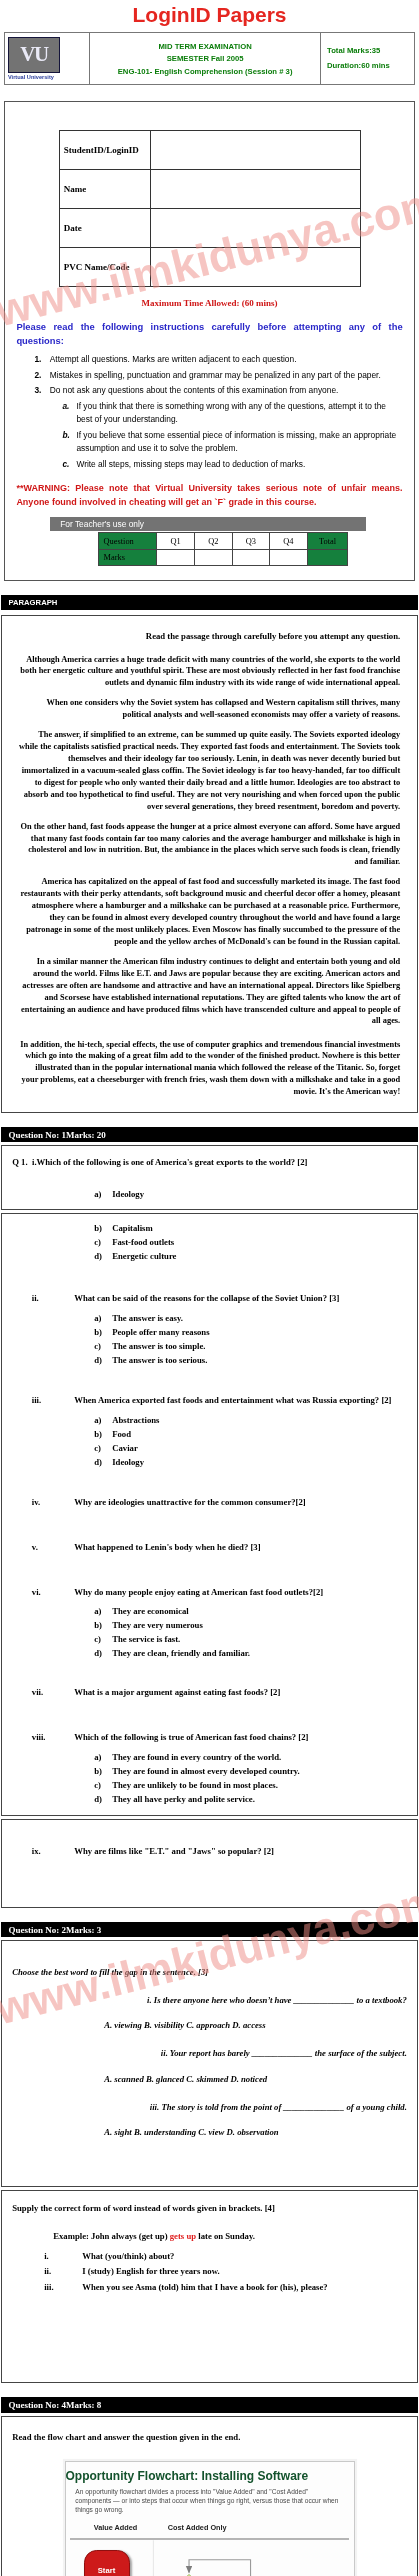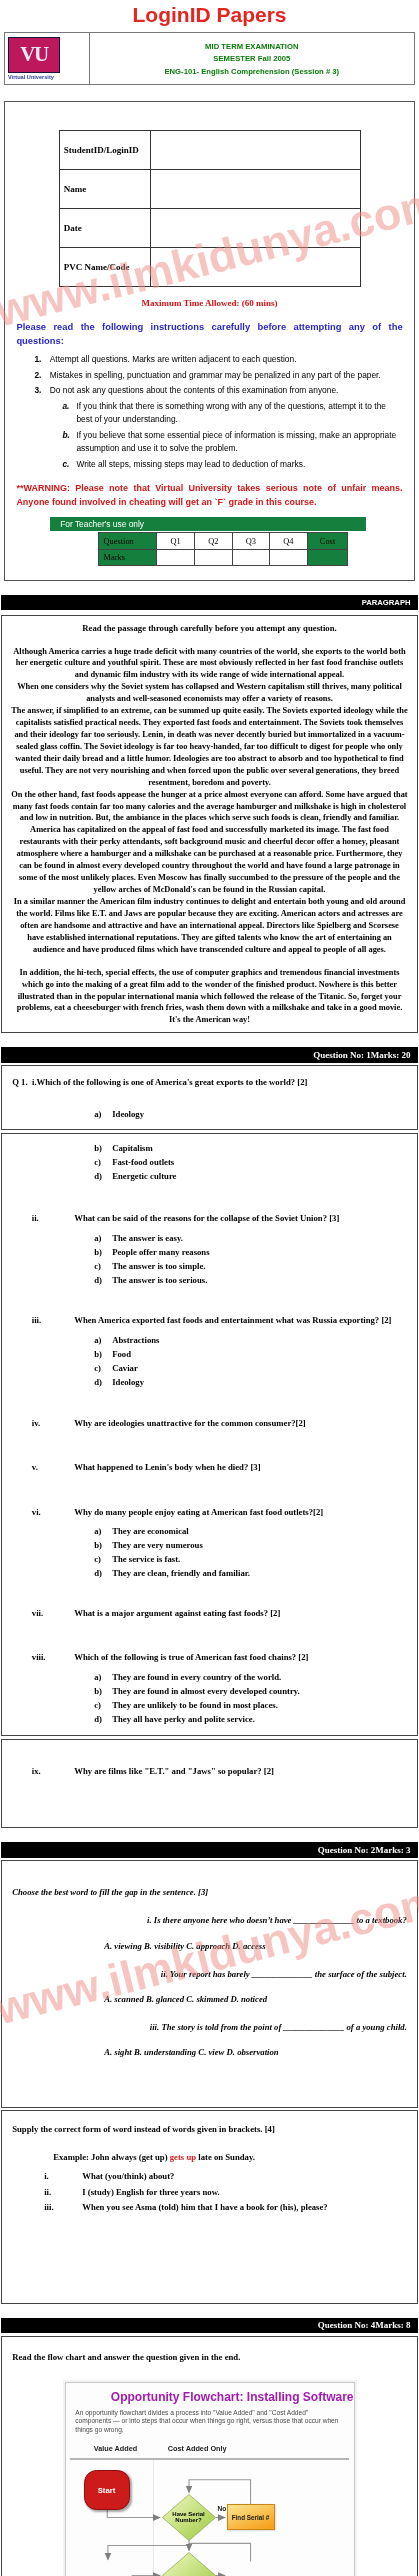--- a/index.html
+++ b/index.html
@@ -8,21 +8,21 @@
   
   .watermark{position:absolute;left:-9.8px;font:bold 45px "Liberation Sans",sans-serif;
        color:#ef8d86;opacity:.5;transform:rotate(-14deg);white-space:nowrap;z-index:6;pointer-events:none;}
   .wm1{top:231px;} .wm2{top:1929px;}
   
   .main-title{margin:0;padding:2.8px 0 4.2px;text-align:center;color:#e52620;
        font:bold 21px "Liberation Sans",sans-serif;}
   .hdr{display:flex;margin:1.4px 4.2px 0;border:0.7px solid #777;}
   .hdr-logo-cell{width:78px;border-right:0.7px solid #777;padding:3.5px 2.8px;display:flex;
        flex-direction:column;align-items:flex-start;}
-  .vu-badge{width:50px;height:34px;background:#be185d;border:0.7px solid #14143a;color:#e9e9f6;
+  .vu-badge{width:50px;height:34px;background:#737373;border:0.7px solid #14143a;color:#e9e9f6;
        display:flex;align-items:center;justify-content:center;
        font:bold 21px "Liberation Serif",serif;letter-spacing:-1.4px;}
   .vu-caption{font:bold 5.6px "Liberation Sans",sans-serif;color:#2a3c9c;margin-top:1.4px;}
   .hdr-center{flex:1;text-align:center;padding:4.9px 2.8px;}
   .hdr-center div{font:bold 7.7px "Liberation Sans",sans-serif;color:#0a7d0a;margin:3.5px 0;}
   .hdr-right{width:84px;border-left:0.7px solid #777;padding:7px 2.8px 2.8px 5.6px;}
   .hdr-right div{font:bold 7.7px "Liberation Sans",sans-serif;color:#0a7d0a;margin:5.6px 0;}
   
   .main-box{margin:15.4px 4.2px 0;border:1px solid #555;padding:8.4px 11.2px 11.2px;}
   .student-table{width:302px;margin:19.6px auto 5.6px;border-collapse:collapse;}
@@ -30,57 +30,57 @@
   .student-table .lbl{width:85px;height:36px;font:bold 9px "Liberation Serif",serif;padding-left:4.2px;}
   .time-allowed{text-align:center;color:#cf1616;font:bold 9px "Liberation Serif",serif;margin:11.2px 0 2.8px;}
   .instr-intro{color:#2a28c8;font:bold 9.4px "Liberation Sans",sans-serif;text-align:justify;
        margin:12.6px 0 4.2px;line-height:1.5;}
   .instr-item{display:flex;font:8.4px "Liberation Sans",sans-serif;line-height:1.55;margin:2.8px 0 0 18px;}
   .instr-item .n{font-weight:bold;width:15.4px;flex:none;}
   .instr-sub{display:flex;font:8.4px "Liberation Sans",sans-serif;line-height:1.55;margin:2.8px 0 0 46px;}
   .instr-sub .n{font-style:italic;font-weight:bold;width:14px;flex:none;}
   .warning{color:#d01818;font:bold 9px "Liberation Sans",sans-serif;text-align:justify;
        margin:11.2px 0 7px;line-height:1.55;}
-  .teacher-bar{background:#15803d;color:#fff;font:8.4px "Liberation Sans",sans-serif;
+  .teacher-bar{background:#737373;color:#fff;font:8.4px "Liberation Sans",sans-serif;
        width:316px;margin:4.2px 0 0 34px;padding:2.1px 0 2.1px 9.8px;box-sizing:border-box;}
   .teacher-table{border-collapse:collapse;margin:1.4px 0 2.8px 82px;}
   .teacher-table td{border:0.7px solid #444;height:15.4px;font:8.4px "Liberation Serif",serif;
        text-align:center;padding:0 2.8px;}
   .teacher-table .g{background:#15803d;}
   .teacher-table .c1{width:50px;text-align:left;padding-left:4.2px;}
   .teacher-table .cq{width:31px;} .teacher-table .ct{width:34px;}
   
-  .black-bar{display:flex;justify-content:flex-end;background:#000;color:#fff;
+  .black-bar{display:flex;justify-content:flex-start;background:#000;color:#fff;
        margin:14px 1.4px 0;padding:2.8px 7px;}
   .para-bar{font:bold 7.7px "Liberation Sans",sans-serif;}
   .q-bar{font:bold 9px "Liberation Serif",serif;}
   .tbox{border:0.7px solid #444;margin:5.6px 1.4px 0;padding:5.6px 8.4px;
        font:bold 8px "Liberation Serif",serif;line-height:1.42;}
-  .passage-box p{margin:0;text-align:center;}
+  .passage-box p{margin:8px;text-align:right;}
   .passage-box .sp{margin-top:11.2px;}
   
   .qbox{border:0.7px solid #444;margin:2.8px 1.4px 0;padding:7px 9.8px;
        font:bold 8.7px "Liberation Serif",serif;line-height:1.45;}
   .q-part{display:flex;margin-top:14px;}
   .q-num{width:62px;padding-left:19.6px;box-sizing:border-box;flex:none;}
   .q-text{flex:1;padding-right:4.2px;}
   .opts{margin:7px 0 0 82px;}
   .opt{display:flex;margin-top:1.4px;}
   .opt .l{width:18px;flex:none;}
   .gap-lg{margin-bottom:32px;}
   .q2-item{margin:15.4px 0 0 67px;text-align:right;}
   .q2-opts{margin:12.6px 0 0 92px;}
   .q3-example{margin:2.8px 0 7px 41px;}
   .red-word{color:#e02020;}
   .q3-item{display:flex;margin-top:2.8px;}
   .q3-num{width:70px;padding-left:32px;box-sizing:border-box;flex:none;}
   
   .fc-panel{width:288px;margin:18px auto 9.8px;border:0.7px solid #c9c9c9;background:#fdfdfd;
        box-shadow:0 0 0 2.1px #f3f3f3;padding-top:7px;}
-  .fc-title{text-align:right;font:bold 12px "Liberation Sans",sans-serif;color:#a21caf;}
+  .fc-title{text-align:left;font:bold 12px "Liberation Sans",sans-serif;color:#14532d;}
   .fc-sub{font:6.6px "Liberation Sans",sans-serif;color:#4a4a4a;margin:4.9px 9.8px 5.6px;line-height:1.35;}
   .fc-cols{position:relative;height:17px;border-bottom:2.1px double #b5b5b5;margin:0 4.2px;}
   .fc-col{position:absolute;top:2.8px;font:bold 7.3px "Liberation Sans",sans-serif;color:#222;}
   .fc-col1{left:24px;} .fc-col2{left:98px;}
   .fc-chart{position:relative;width:288px;height:329px;}
   .fc-chart svg{position:absolute;left:0;top:0;}
   .fc-node{position:absolute;display:flex;align-items:center;justify-content:center;text-align:center;
        font:bold 6.3px "Liberation Sans",sans-serif;color:#1a1a1a;box-sizing:border-box;z-index:2;}
   .fc-box{background:linear-gradient(160deg,#fce690 0%,#f6a21d 90%);border:0.7px solid #c8861a;
        box-shadow:1.4px 1.4px 2.1px rgba(0,0,0,.3);padding:1.4px 2.8px;}
@@ -103,20 +103,24 @@
   <div class="hdr">
     <div class="hdr-logo-cell">
       <div class="vu-badge">VU</div>
       <div class="vu-caption">Virtual University</div>
     </div>
     <div class="hdr-center">
       <div>MID TERM EXAMINATION</div>
       <div>SEMESTER Fall 2005</div>
       <div>ENG-101- English Comprehension (Session # 3)</div>
     </div>
+    <div class="hdr-right">
+      <div>Total Marks:35</div>
+      <div>Duration:60 mins</div>
+    </div>
   </div>
 
   <div class="main-box">
     <table class="student-table">
       <tbody>
         <tr>
             <td class="lbl">StudentID/LoginID</td>
             <td class="val"></td>
           </tr>
         <tr>
@@ -167,21 +171,21 @@
 
     <div class="teacher-bar">For Teacher's use only</div>
     <table class="teacher-table">
       <tbody>
         <tr>
           <td class="g c1">Question</td>
           <td class="cq">Q1</td>
           <td class="cq">Q2</td>
           <td class="cq">Q3</td>
           <td class="cq">Q4</td>
-          <td class="g ct">Cost</td>
+          <td class="g ct">Total</td>
         </tr>
         <tr>
           <td class="g c1">Marks</td>
           <td></td>
           <td></td>
           <td></td>
           <td></td>
           <td class="g"></td>
         </tr>
       </tbody>

